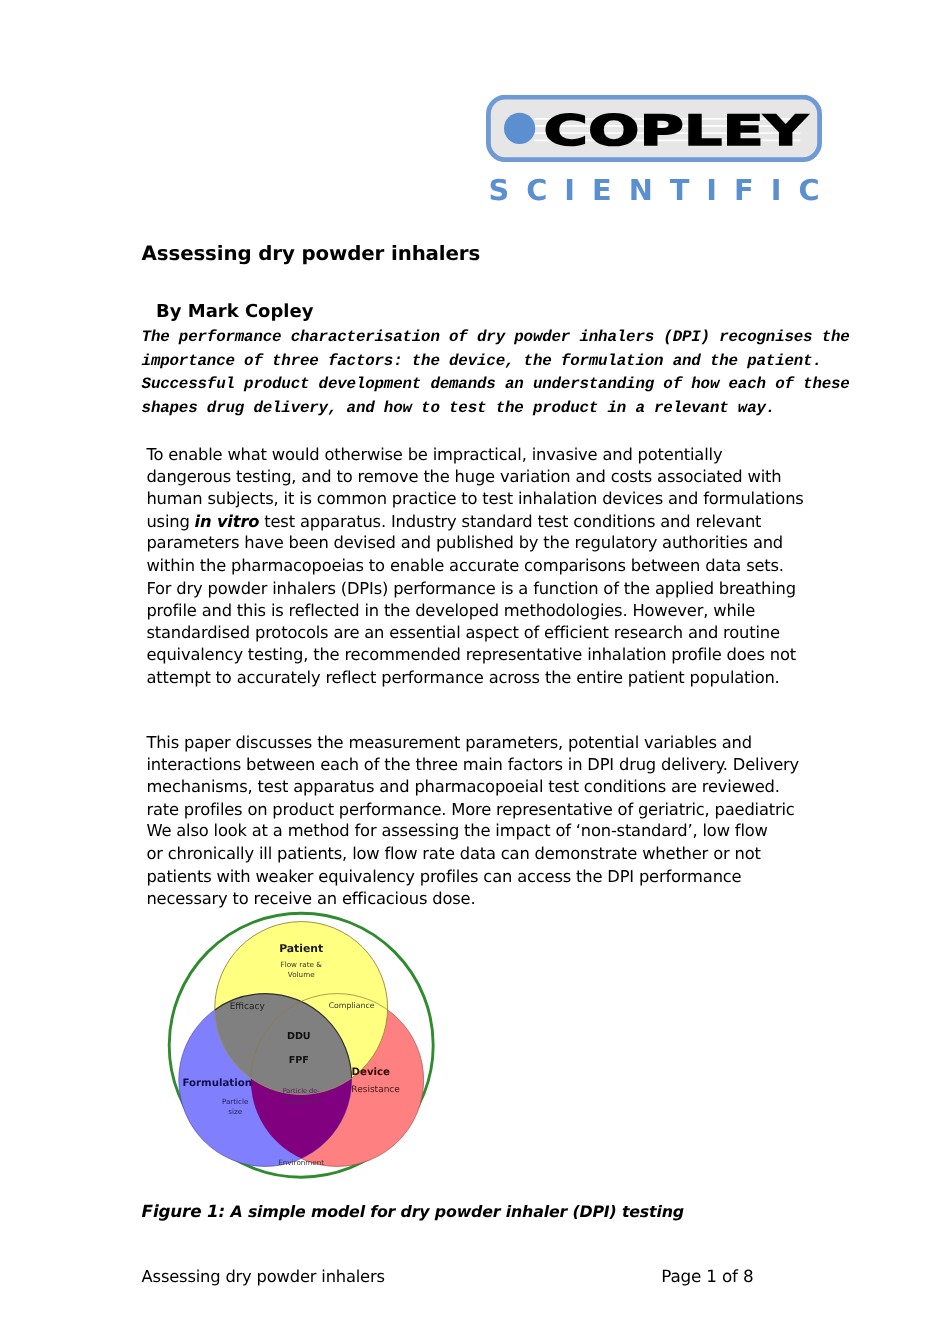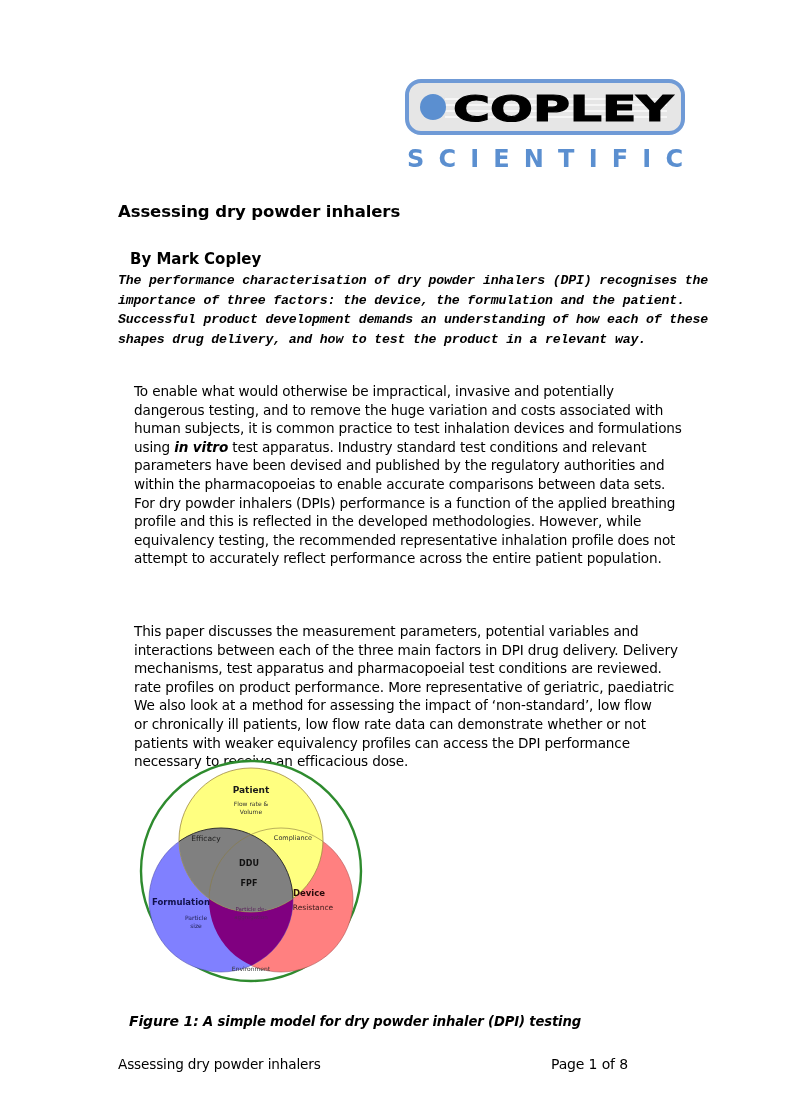--- a/index.html
+++ b/index.html
@@ -3,26 +3,26 @@
   <meta charset="utf-8">
   <style>
     html, body { margin: 0; padding: 0; background: #ffffff; }
     body { width: 787px; height: 1115px; position: relative; overflow: hidden;
            font-family: "DejaVu Sans", sans-serif; color: #000; }
     .logo { position: absolute; left: 405px; top: 79px; width: 280px; height: 92px; }
     .title { position: absolute; left: 118px; top: 202px; font-size: 16.5px; font-weight: bold; margin: 0; letter-spacing: -0.1px; }
     .byline { position: absolute; left: 118px; top: 238px; font-size: 15px; font-weight: bold; margin: 12px; }
     .abstract { position: absolute; left: 118px; top: 271px; width: 570px; font-size: 13.2px; line-height: 19.6px;
                 font-weight: bold; font-style: italic; margin: 0; letter-spacing: -0.15px; font-family: Liberation Mono, monospace; }
-    .para { position: absolute; left: 118px; width: 570px; font-size: 13.6px; line-height: 18.6px; margin: 16px; letter-spacing: -0.15px; }
+    .para { position: absolute; left: 118px; width: 570px; font-size: 13.6px; line-height: 18.6px; margin: 4px; letter-spacing: -0.15px; }
     .p1 { top: 366px; }
     .p2 { top: 606px; }
     .line { display: block; white-space: nowrap; }
     .venn { position: absolute; left: 136px; top: 758px; width: 230px; height: 225px; }
-    .caption { position: absolute; left: 118px; top: 1002px; font-size: 13.2px; font-weight: bold; font-style: italic; margin: 11px; letter-spacing: -0.15px; }
+    .caption { position: absolute; left: 118px; top: 1002px; font-size: 13.2px; font-weight: bold; font-style: italic; margin: 0; letter-spacing: -0.15px; }
     .caption .fig { font-size: 14px; }
     .footer-left { position: absolute; left: 118px; top: 1056px; font-size: 13.6px; letter-spacing: -0.15px; }
     .footer-right { position: absolute; left: 551px; top: 1056px; font-size: 14px; letter-spacing: -0.15px; }
     svg text { font-family: "DejaVu Sans", sans-serif; }
   </style>
 </head>
 <body>
 
 <svg class="logo" viewBox="0 0 280 92">
   <rect x="2" y="2" width="276" height="52" rx="14" ry="14" fill="#e6e6e6" stroke="#6f9ad6" stroke-width="4"></rect>
@@ -49,20 +49,21 @@
 
 <p class="para p1">
   <span class="line">To enable what would otherwise be impractical, invasive and potentially</span>
   <span class="line">dangerous testing, and to remove the huge variation and costs associated with</span>
   <span class="line">human subjects, it is common practice to test inhalation devices and formulations</span>
   <span class="line"><span>using </span><b><i>in vitro</i></b><span> test apparatus. Industry standard test conditions and relevant</span></span>
   <span class="line">parameters have been devised and published by the regulatory authorities and</span>
   <span class="line">within the pharmacopoeias to enable accurate comparisons between data sets.</span>
   <span class="line">For dry powder inhalers (DPIs) performance is a function of the applied breathing</span>
   <span class="line">profile and this is reflected in the developed methodologies. However, while</span>
+  <span class="line">standardised protocols are an essential aspect of efficient research and routine</span>
   <span class="line">equivalency testing, the recommended representative inhalation profile does not</span>
   <span class="line">attempt to accurately reflect performance across the entire patient population.</span>
 </p>
 
 <p class="para p2">
   <span class="line">This paper discusses the measurement parameters, potential variables and</span>
   <span class="line">interactions between each of the three main factors in DPI drug delivery. Delivery</span>
   <span class="line">mechanisms, test apparatus and pharmacopoeial test conditions are reviewed.</span>
   <span class="line">rate profiles on product performance. More representative of geriatric, paediatric</span>
   <span class="line">We also look at a method for assessing the impact of ‘non-standard’, low flow</span>

